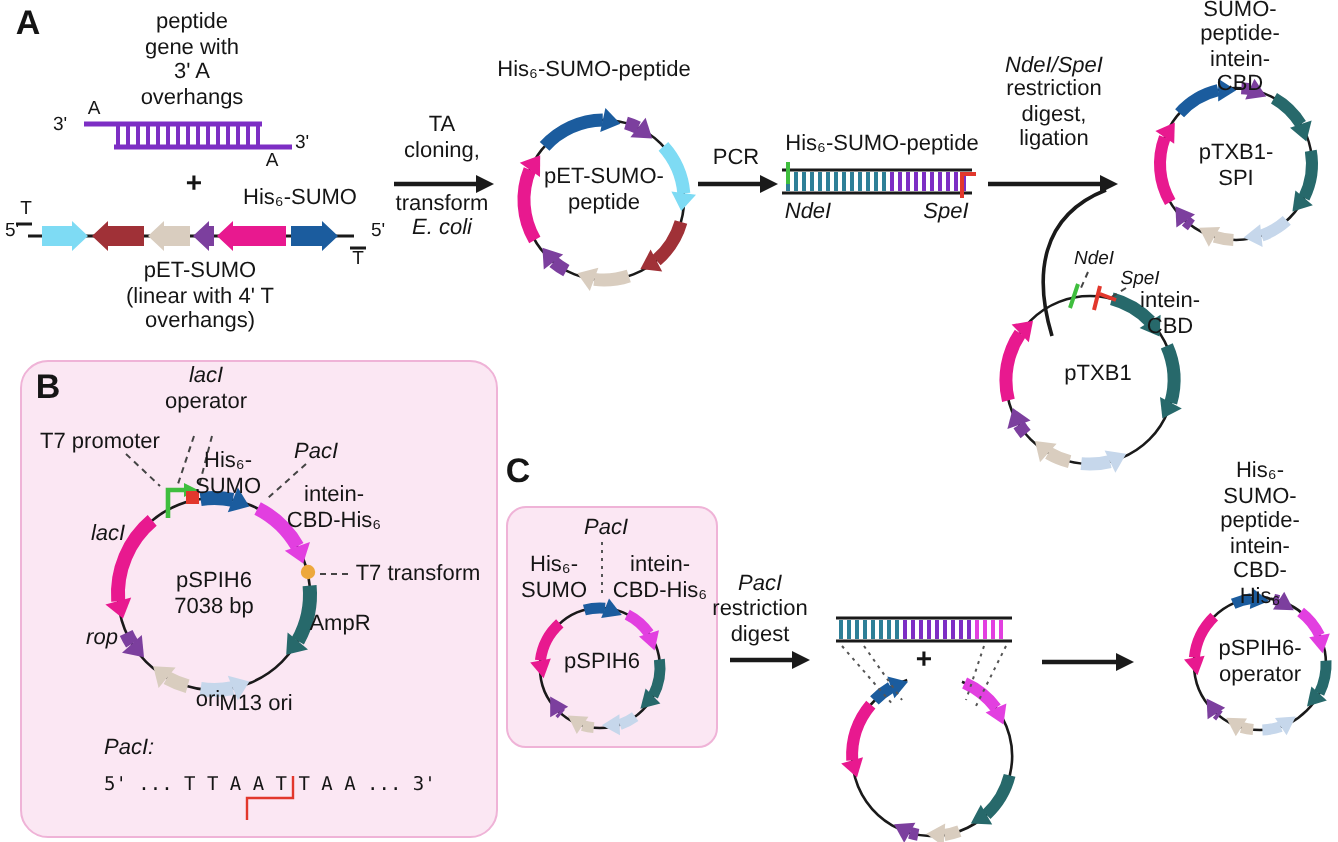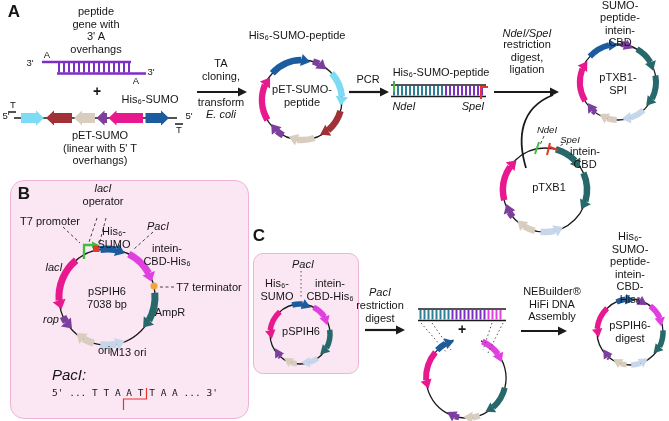--- a/index.html
+++ b/index.html
@@ -8,21 +8,21 @@
   .box{position:absolute;border-radius:14px;}
   #art{position:absolute;left:0;top:0;z-index:2;}
   .lbl{position:absolute;z-index:3;transform:translate(-50%,-50%);text-align:center;
        font-size:11px;line-height:12.5px;white-space:pre-line;color:#151515;}
   .it{font-style:italic;}
   .pnl{font-size:17px;font-weight:bold;}
   .sm{font-size:9.5px;line-height:10px;}
   .plus{font-size:14px;font-weight:bold;}
   .seq{position:absolute;z-index:3;font-family:"DejaVu Sans Mono",monospace;
        font-size:9.5px;line-height:12px;white-space:pre;color:#151515;}
-  .lbl-left{position:absolute;z-index:3;transform:translate(0,-50%);font-size:15px;color:#151515;}
+  .lbl-left{position:absolute;z-index:3;transform:translate(0,-50%);font-size:11px;color:#151515;}
 </style>
 </head>
 <body>
 
 <div id="stage">
 
   <div class="box" id="boxB" style="left: 10px; top: 180px; width: 237px; height: 237px; background: rgb(251, 231, 243); border: 1.5px solid rgb(239, 179, 215);"></div>
   <div class="box" id="boxC" style="left: 253px; top: 253px; width: 104px; height: 119px; border-radius: 10px; background: rgb(251, 231, 243); border: 1.5px solid rgb(239, 179, 215);"></div>
 
   <svg id="art" width="669" height="421">
@@ -278,21 +278,21 @@
   <div class="lbl sm" style="left:47px;top:55px">A</div>
   <div class="lbl sm" style="left:136px;top:81px">A</div>
   <div class="lbl sm" style="left:151px;top:72px">3'</div>
   <div class="lbl plus" style="left:97px;top:91px">+</div>
   <div class="lbl" style="left:150px;top:99px">His₆-SUMO</div>
   <div class="lbl sm" style="left:6px;top:116px">5'</div>
   <div class="lbl sm" style="left:13px;top:105px">T</div>
   <div class="lbl sm" style="left:179px;top:130px">T</div>
   <div class="lbl sm" style="left:189px;top:116px">5'</div>
   <div class="lbl" style="left:100px;top:148px">pET-SUMO
-(linear with 5' T
+(linear with 4' T
 overhangs)</div>
   <div class="lbl" style="left:221px;top:69px">TA
 cloning,</div>
   <div class="lbl" style="left:221px;top:102px">transform</div>
   <div class="lbl it" style="left:221px;top:114px">E. coli</div>
   <div class="lbl" style="left:297px;top:35px">His₆-SUMO-peptide</div>
   <div class="lbl" style="left:302px;top:95px">pET-SUMO-
 peptide</div>
   <div class="lbl" style="left:368px;top:79px">PCR</div>
   <div class="lbl" style="left:441px;top:72px">His₆-SUMO-peptide</div>
@@ -314,21 +314,21 @@
 
   <div class="lbl pnl" style="left:24px;top:194px">B</div>
   <div class="lbl it" style="left:103px;top:188px">lacI</div>
   <div class="lbl" style="left:103px;top:201px">operator</div>
   <div class="lbl" style="left:50px;top:221px">T7 promoter</div>
   <div class="lbl" style="left:114px;top:237px">His₆-
 SUMO</div>
   <div class="lbl it" style="left:158px;top:226px">PacI</div>
   <div class="lbl" style="left:167px;top:254px">intein-
 CBD-His₆</div>
-  <div class="lbl" style="left:209px;top:287px">T7 terminator</div>
+  <div class="lbl" style="left:209px;top:287px">T7 transform</div>
   <div class="lbl it" style="left:54px;top:267px">lacI</div>
   <div class="lbl" style="left:107px;top:297px">pSPIH6
 7038 bp</div>
   <div class="lbl it" style="left:51px;top:319px">rop</div>
   <div class="lbl" style="left:170px;top:312px">AmpR</div>
   <div class="lbl" style="left:104px;top:350px">ori</div>
   <div class="lbl" style="left:128px;top:352px">M13 ori</div>
   <div class="lbl-left it" style="left:52px;top:374px">PacI:</div>
   <div class="seq" style="left:52px;top:387px">5' ... T T A A T T A A ... 3'</div>
 
@@ -336,21 +336,18 @@
   <div class="lbl it" style="left:303px;top:264px">PacI</div>
   <div class="lbl" style="left:277px;top:289px">His₆-
 SUMO</div>
   <div class="lbl" style="left:330px;top:289px">intein-
 CBD-His₆</div>
   <div class="lbl" style="left:301px;top:331px">pSPIH6</div>
   <div class="lbl it" style="left:380px;top:292px">PacI</div>
   <div class="lbl" style="left:380px;top:311px">restriction
 digest</div>
   <div class="lbl plus" style="left:462px;top:329px">+</div>
-  <div class="lbl" style="left:552px;top:304px">NEBuilder®
-HiFi DNA
-Assembly</div>
   <div class="lbl" style="left:630px;top:267px">His₆-SUMO-
 peptide-intein-
 CBD-His₆</div>
   <div class="lbl" style="left:630px;top:331px">pSPIH6-
-digest</div>
+operator</div>
 </div>
 
 </body></html>

